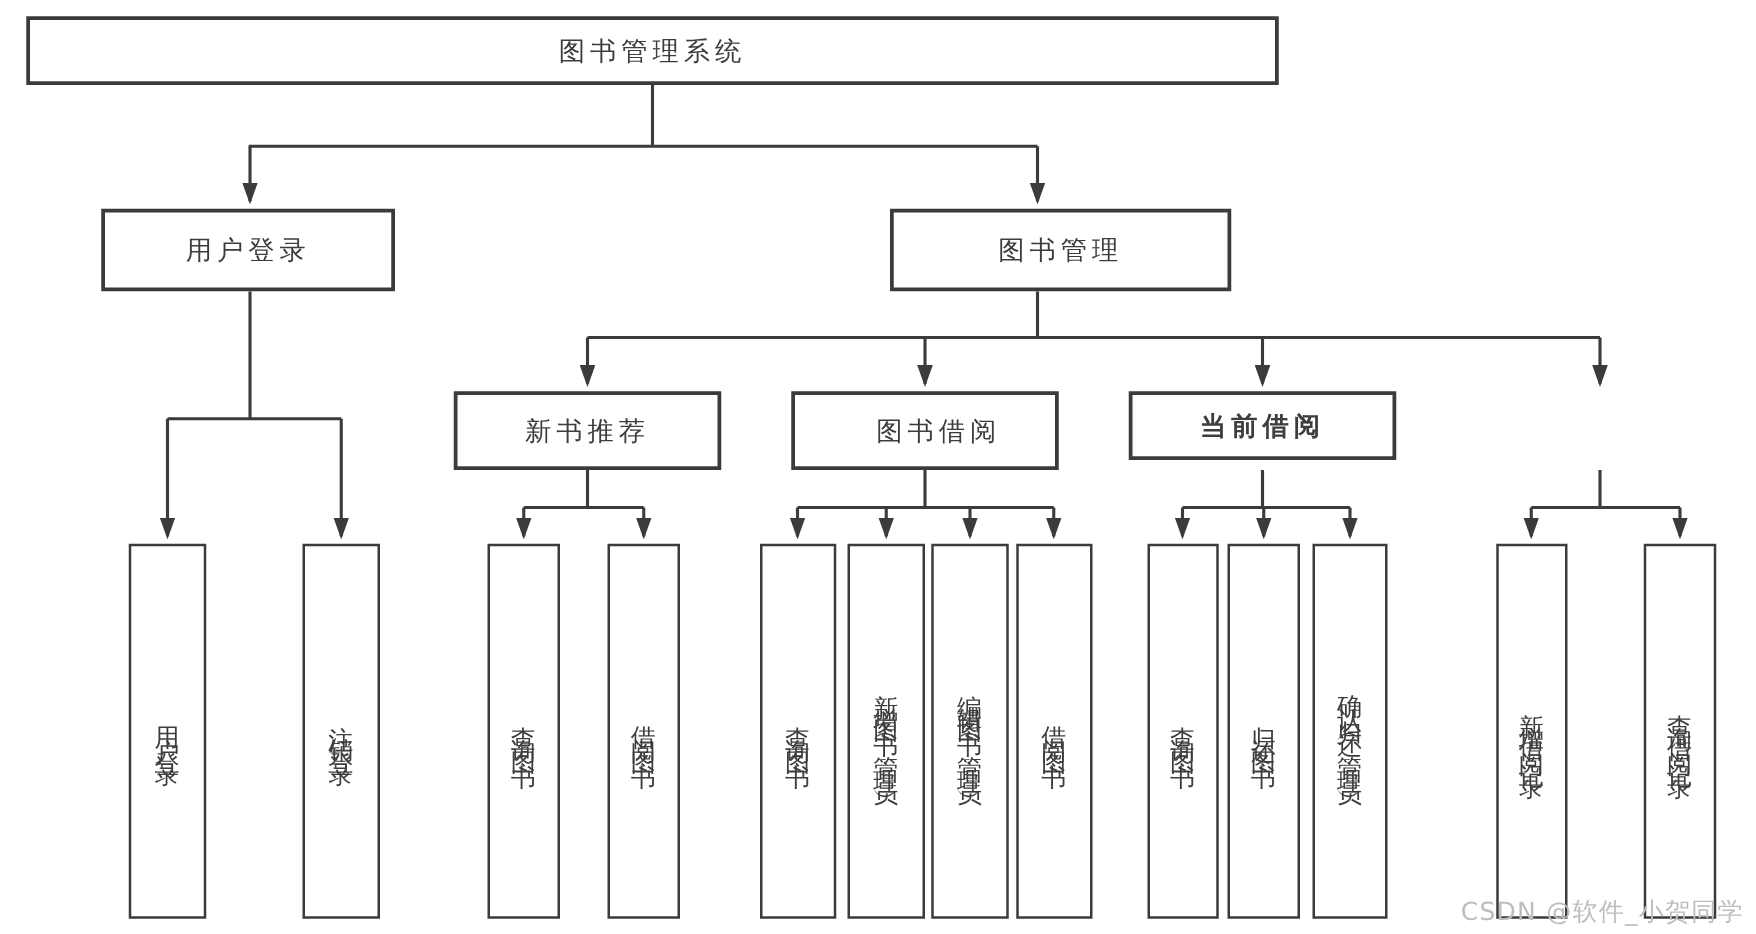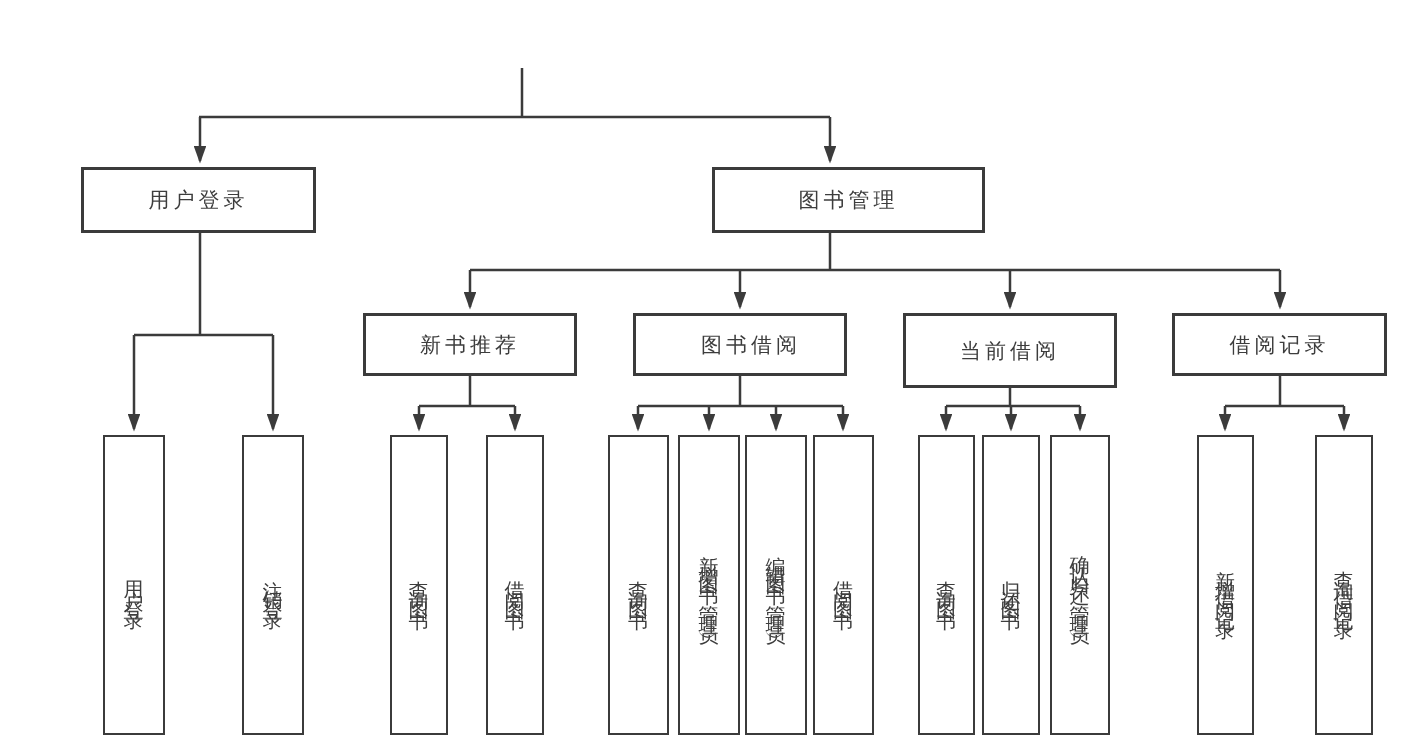--- a/index.html
+++ b/index.html
@@ -97,39 +97,39 @@
     <path class="ln" d="M1010 376 V406 M946 406 H1080"></path>
     <path class="ln" marker-end="url(#arw)" d="M946 406 V429"></path>
     <path class="ln" marker-end="url(#arw)" d="M1011 406 V429"></path>
     <path class="ln" marker-end="url(#arw)" d="M1080 406 V429"></path>
 
     <path class="ln" d="M1280 376 V406 M1225 406 H1344"></path>
     <path class="ln" marker-end="url(#arw)" d="M1225 406 V429"></path>
     <path class="ln" marker-end="url(#arw)" d="M1344 406 V429"></path>
   </svg>
 
+  <div class="node hlabel" style="left:21px; top:13px; width:1002px; height:55px;">
+    <span>图书管理系统</span>
+  </div>
 
   <div class="node hlabel" style="left:81px; top:167px; width:235px; height:66px;">
     <span>用户登录</span>
   </div>
   <div class="node hlabel" style="left:712px; top:167px; width:273px; height:66px;">
     <span>图书管理</span>
   </div>
 
   <div class="node hlabel" style="left:363px; top:313px; width:214px; height:63px;">
     <span>新书推荐</span>
   </div>
   <div class="node hlabel" style="left:633px; top:313px; width:214px; height:63px;padding-left:22px;">
     <span>图书借阅</span>
   </div>
-  <div class="node hlabel" style="left:903px; top:313px; width:214px; height:75px;">
+  <div class="node hlabel" style="left:903px; top:313px; width:214px; height:55px;font-weight:bold;">
     <span>当前借阅</span>
-  </div>
-  <div class="node hlabel" style="left:1172px; top:313px; width:215px; height:63px;">
-    <span>借阅记录</span>
   </div>
 
   <div class="node leaf" style="left:103px; top:435px; width:62px; height:300px;">
     <span>用户登录</span>
   </div>
   <div class="node leaf" style="left:242px; top:435px; width:62px; height:300px;">
     <span>注销登录</span>
   </div>
 
   <div class="node leaf" style="left:390px; top:435px; width:58px; height:300px;">
@@ -162,14 +162,15 @@
     <span>确认归还（管理员）</span>
   </div>
 
   <div class="node leaf" style="left:1197px; top:435px; width:57px; height:300px;">
     <span>新增借阅记录</span>
   </div>
   <div class="node leaf" style="left:1315px; top:435px; width:58px; height:300px;">
     <span>查询借阅记录</span>
   </div>
 
+  <div class="watermark">CSDN @软件_小贺同学</div>
 
 </div>
 
 </body></html>

